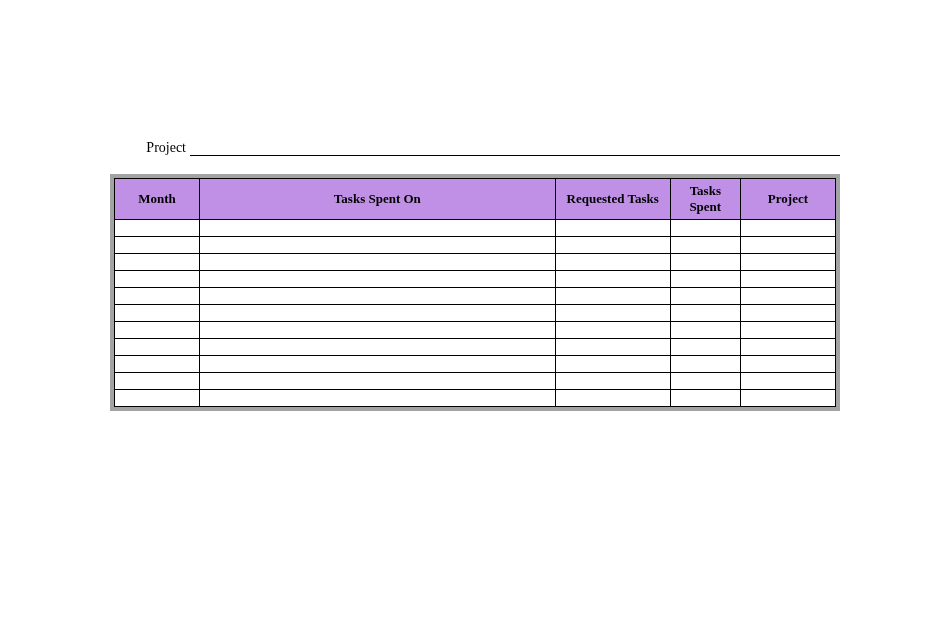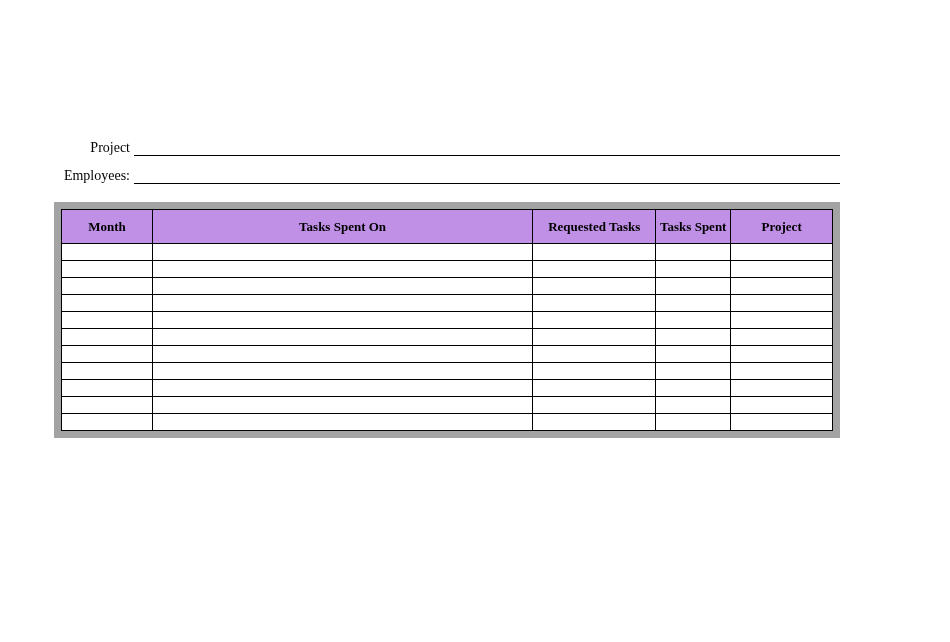--- a/index.html
+++ b/index.html
@@ -8,21 +8,21 @@
       box-sizing: border-box;
     }
     body {
       font-family: "Times New Roman", Times, serif;
       background: #ffffff;
       width: 950px;
       height: 642px;
       position: relative;
     }
     .container {
-      padding: 140px 110px 0 54px;
+      padding: 140px 110px 0 110px;
     }
     .field-row {
       display: flex;
       align-items: flex-end;
       margin-bottom: 12px;
     }
     .field-label {
       font-size: 14px;
       white-space: nowrap;
       padding-right: 4px;
@@ -34,21 +34,21 @@
     .field-label.employees {
       width: 80px;
     }
     .field-line {
       flex: 1;
       border-bottom: 1px solid #000;
       height: 16px;
     }
     .table-wrap {
       margin-top: 18px;
-      border: 7px solid #a3a3a3;
+      border: 4px solid #a3a3a3;
       width: 100%;
     }
     table {
       width: 100%;
       border-collapse: collapse;
       table-layout: fixed;
     }
     th {
       background: #bf90e5;
       border: 1px solid #000;
@@ -73,24 +73,20 @@
 </head>
 <body>
 
 <div class="container">
 
   <div class="field-row">
     <div class="field-label project">Project</div>
     <div class="field-line"></div>
   </div>
 
-  <div class="field-row">
-    <div class="field-label employees">Employees:</div>
-    <div class="field-line"></div>
-  </div>
 
   <div class="table-wrap">
     <table>
       <colgroup>
         <col class="col-month">
         <col class="col-tasks">
         <col class="col-req">
         <col class="col-hours">
         <col class="col-backlog">
       </colgroup>

